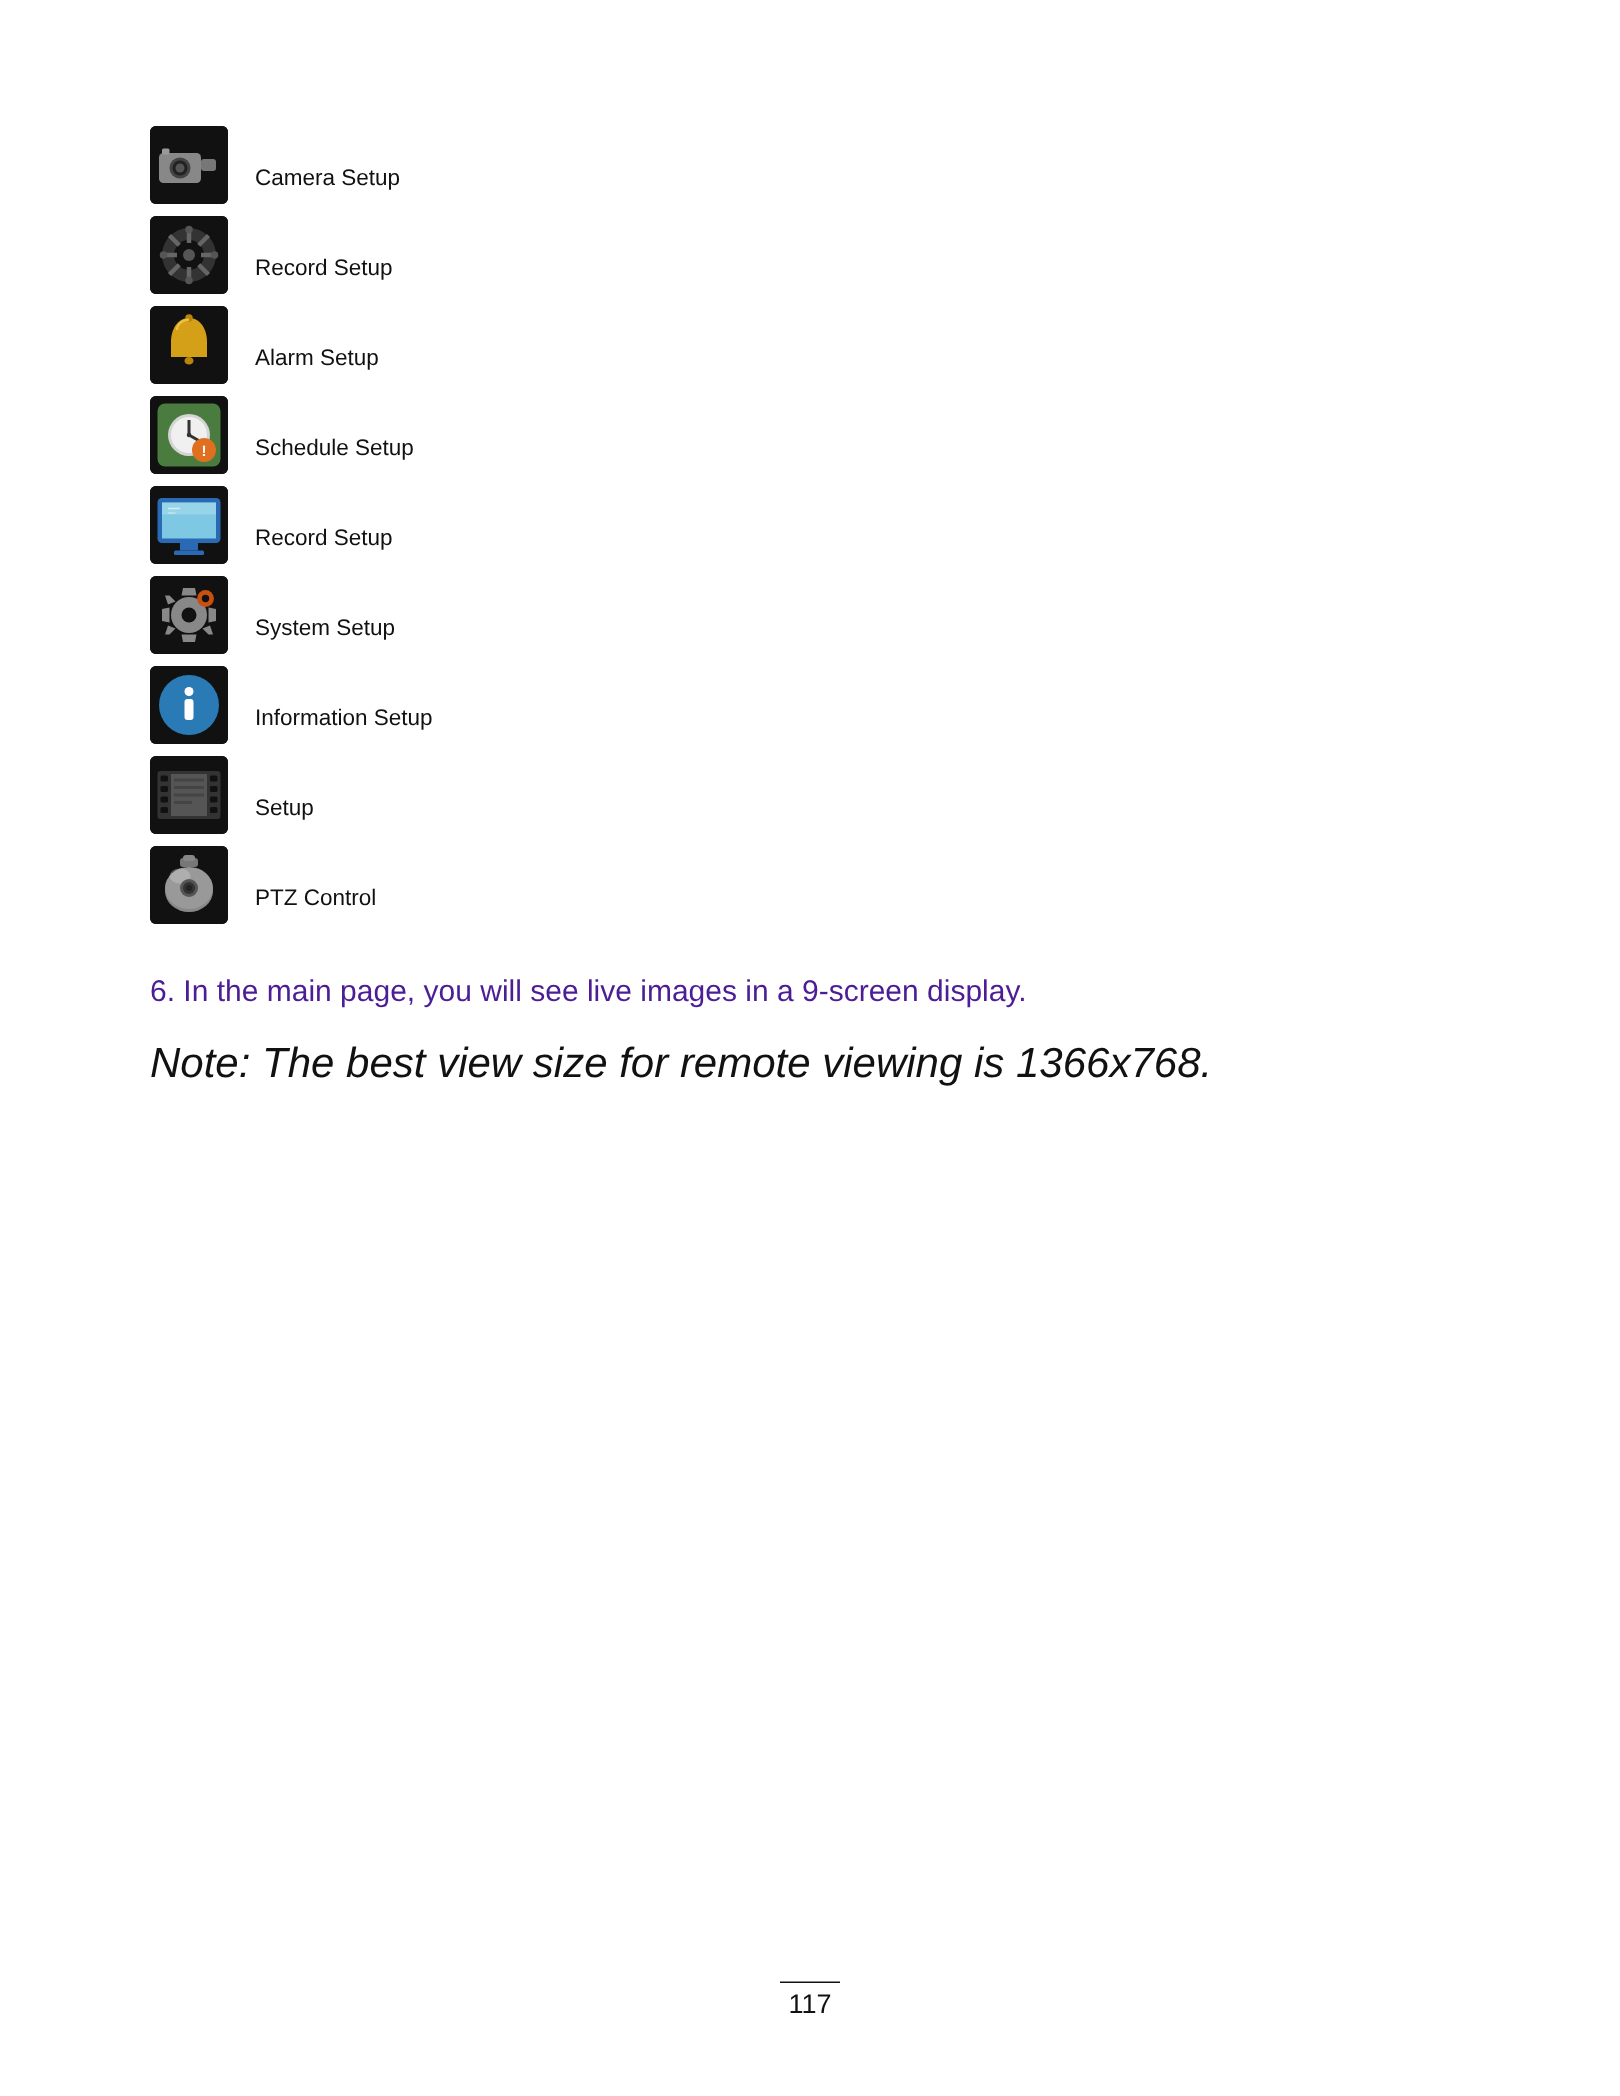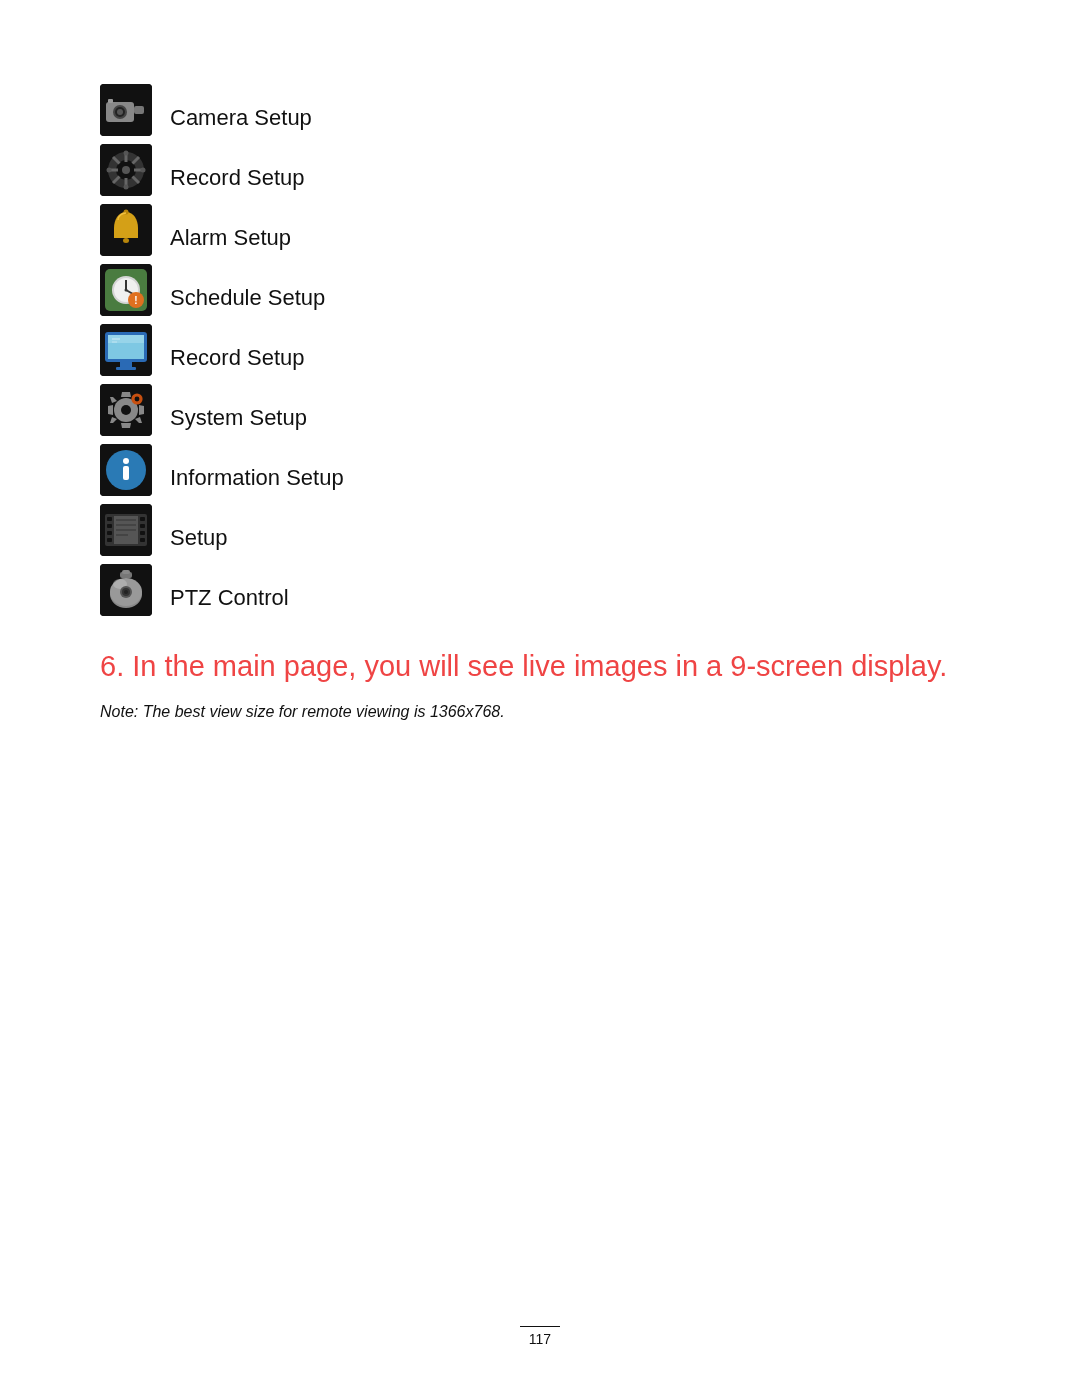--- a/index.html
+++ b/index.html
@@ -30,50 +30,50 @@
       height: 52px;
       border-radius: 4px;
       overflow: hidden;
       flex-shrink: 0;
       display: flex;
       align-items: center;
       justify-content: center;
       background: #1a1a1a;
     }
     .menu-label {
-      font-size: 22px;
+      font-size: 15px;
       color: #111111;
       font-weight: normal;
       margin-top: 16px;
     }
     .note-section {
       margin-top: 24px;
     }
     .numbered-item {
-      font-size: 29px;
-      color: #ef4444;
+      font-size: 20px;
+      color: #4c1d95;
       margin-bottom: 18px;
       padding-left: 30px;
       text-indent: -30px;
     }
     .note-text {
-      font-size: 16px;
+      font-size: 28px;
       color: #111111;
       font-style: italic;
       margin-top: 20px;
     }
     .page-footer {
       position: absolute;
       bottom: 50px;
       left: 50%;
       transform: translateX(-50%);
       text-align: center;
     }
     .page-number {
-      font-size: 14px;
+      font-size: 18px;
       color: #111111;
       border-top: 1.5px solid #111111;
       padding-top: 4px;
       min-width: 40px;
       text-align: center;
     }
 
     
     .icon-camera { background: #111; }
     .icon-record { background: #111; }

